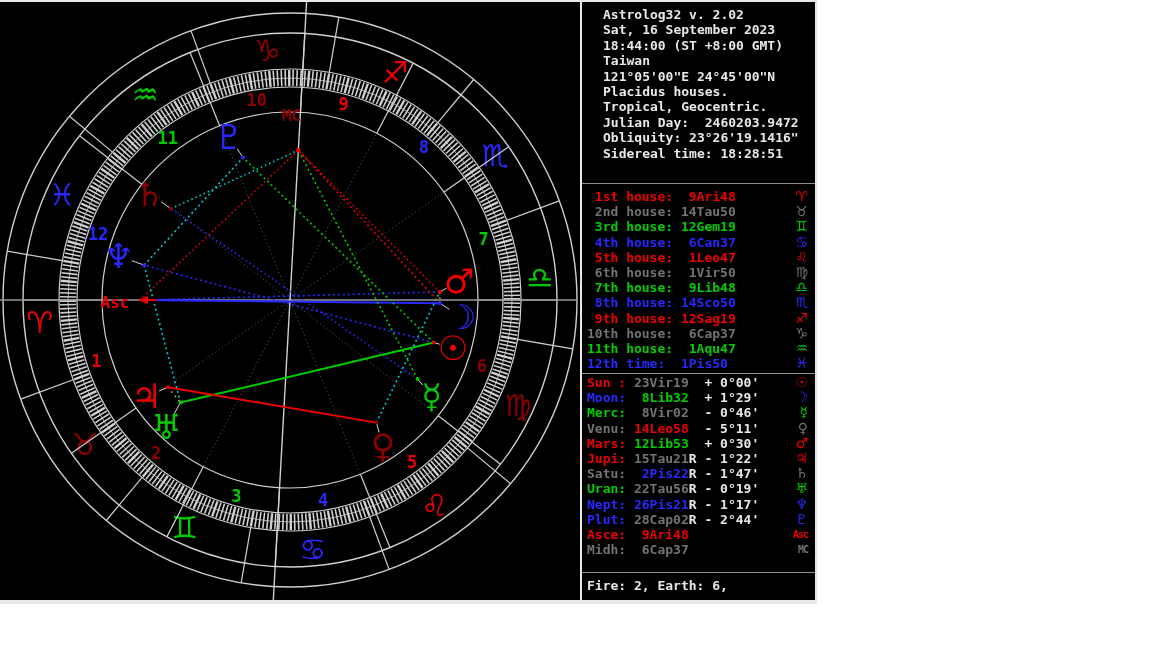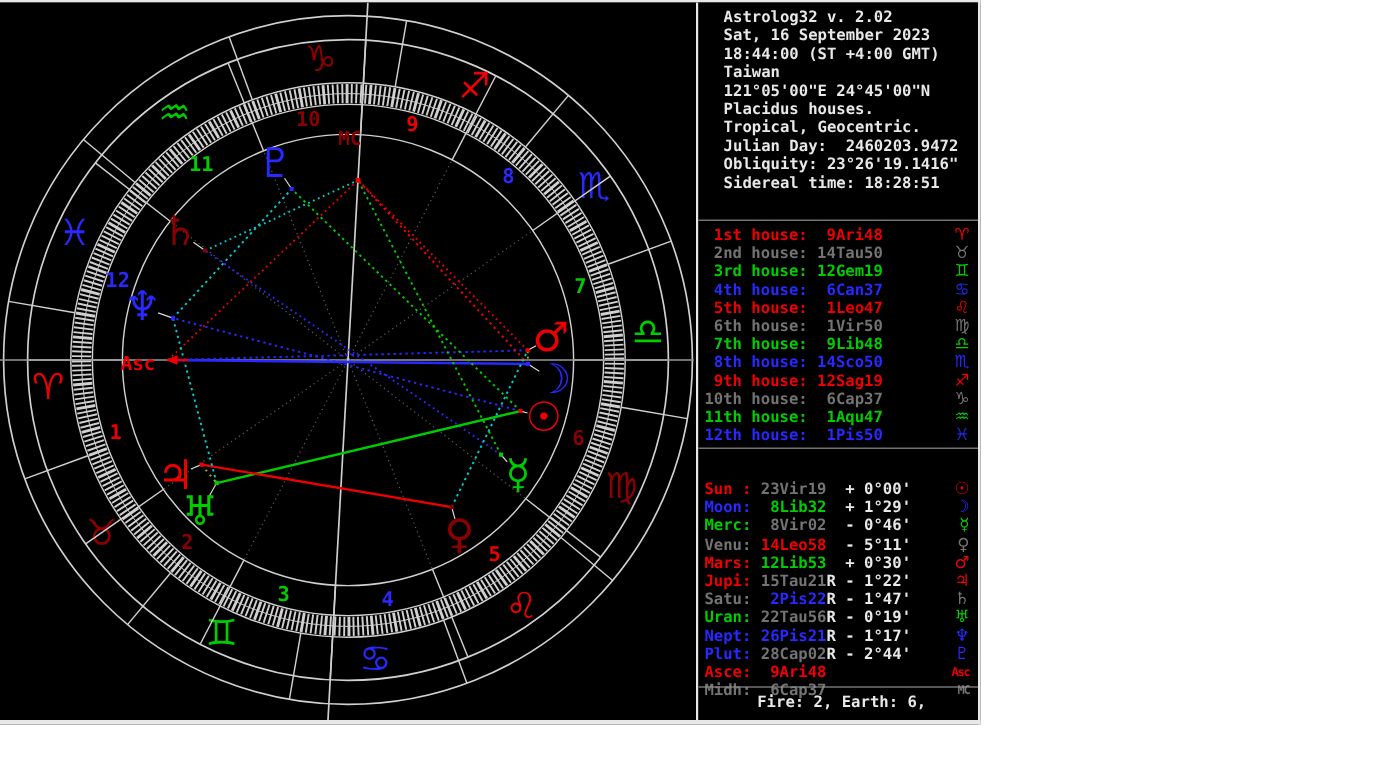--- a/index.html
+++ b/index.html
@@ -9,27 +9,27 @@
     font-family:"DejaVu Sans Mono", monospace; overflow:hidden;
   }
   #wheel{position:absolute;left:0;top:0;}
   #divider{position:absolute;left:580px;top:0;width:2px;height:598px;background:#e8e8e8;}
   #panel{position:absolute;left:582px;top:0;width:233px;height:598px;background:#000;}
   .hline{white-space:pre;color:#e8e8e8;font:bold 13px "DejaVu Sans Mono",monospace;line-height:15.4px;padding-left:21px;}
   #header-block{position:absolute;left:0;top:5px;width:233px;}
   .sep{position:absolute;left:0;width:233px;height:1px;background:#8f8f8f;}
   #sep1{top:181px;} #sep2{top:371px;} #sep3{top:570px;}
   #houses-block{position:absolute;left:0;top:187px;width:233px;}
-  #planets-block{position:absolute;left:0;top:399px;width:233px;}
+  #planets-block{position:absolute;left:0;top:373px;width:233px;}
   .prow{position:relative;height:15.2px;white-space:pre;font:bold 13px "DejaVu Sans Mono",monospace;padding-left:5px;}
   .pglyph{position:absolute;right:7px;top:-1px;font:bold 14px "DejaVu Sans",sans-serif;}
   .pglyph-text{position:absolute;right:7px;top:2px;font:bold 10px "DejaVu Sans Mono",monospace;letter-spacing:-1px;}
   .c-red{color:#ee0000;} .c-dim{color:#737373;} .c-green{color:#00cc00;}
   .c-blue{color:#2828ff;} .c-white{color:#e8e8e8;}
-  #footer-line{position:absolute;left:0;top:576px;width:233px;white-space:pre;color:#e8e8e8;font:bold 13px "DejaVu Sans Mono",monospace;padding-left:5px;margin-left:44px;}
+  #footer-line{position:absolute;left:0;top:576px;width:233px;white-space:pre;color:#e8e8e8;font:bold 13px "DejaVu Sans Mono",monospace;padding-left:5px;}
 </style>
 </head>
 <body>
 
 <div id="window">
   <svg id="wheel" width="580" height="598">
       <rect x="0" y="0" width="580" height="598" fill="#000"></rect>
       <circle cx="290" cy="298" r="287" fill="none" stroke="#d0d0d0" stroke-width="1.4"></circle>
       <circle cx="290" cy="298" r="267" fill="none" stroke="#d0d0d0" stroke-width="1.4"></circle>
       <circle cx="290" cy="298" r="231" fill="none" stroke="#d0d0d0" stroke-width="1.2"></circle>
@@ -502,21 +502,21 @@
       <line x1="148" y1="298" x2="157" y2="298" stroke="#ee0000" stroke-width="2"></line>
       <text x="115.01705829837175" y="300.4433815593504" fill="#ee0000" font-size="16" font-family="&quot;DejaVu Sans Mono&quot;, monospace" font-weight="bold" text-anchor="middle" dominant-baseline="central">Asc</text>
       <rect x="296.3287888803216" y="146.23140757893518" width="4" height="4" fill="#ee0000"></rect>
       <text x="291.6144090671992" y="113.00704423312831" fill="#8b0000" font-size="16" font-family="&quot;DejaVu Sans Mono&quot;, monospace" font-weight="bold" text-anchor="middle" dominant-baseline="central">MC</text>
     </svg>
   <div id="divider"></div>
   <div id="panel">
     <div id="header-block">
         <div class="hline">Astrolog32 v. 2.02</div>
         <div class="hline">Sat, 16 September 2023</div>
-        <div class="hline">18:44:00 (ST +4:00 GMT)</div>
+        <div class="hline">18:44:00 (ST +8:00 GMT)</div>
         <div class="hline">Taiwan</div>
         <div class="hline">121°05'00"E 24°45'00"N</div>
         <div class="hline">Placidus houses.</div>
         <div class="hline">Tropical, Geocentric.</div>
         <div class="hline">Julian Day:  2460203.9472</div>
         <div class="hline">Obliquity: 23°26'19.1416"</div>
         <div class="hline">Sidereal time: 18:28:51</div>
       </div>
     <div id="sep1" class="sep"></div>
     <div id="houses-block">
@@ -524,21 +524,21 @@
         <div class="prow c-dim"><span> 2nd house: 14Tau50</span><span class="pglyph">♉</span></div>
         <div class="prow c-green"><span> 3rd house: 12Gem19</span><span class="pglyph">♊</span></div>
         <div class="prow c-blue"><span> 4th house:  6Can37</span><span class="pglyph">♋</span></div>
         <div class="prow c-red"><span> 5th house:  1Leo47</span><span class="pglyph">♌</span></div>
         <div class="prow c-dim"><span> 6th house:  1Vir50</span><span class="pglyph">♍</span></div>
         <div class="prow c-green"><span> 7th house:  9Lib48</span><span class="pglyph">♎</span></div>
         <div class="prow c-blue"><span> 8th house: 14Sco50</span><span class="pglyph">♏</span></div>
         <div class="prow c-red"><span> 9th house: 12Sag19</span><span class="pglyph">♐</span></div>
         <div class="prow c-dim"><span>10th house:  6Cap37</span><span class="pglyph">♑</span></div>
         <div class="prow c-green"><span>11th house:  1Aqu47</span><span class="pglyph">♒</span></div>
-        <div class="prow c-blue"><span>12th house:  1Pis50</span><span class="pglyph">♓</span></div>
+        <div class="prow c-blue"><span>12th time:  1Pis50</span><span class="pglyph">♓</span></div>
       </div>
     <div id="sep2" class="sep"></div>
     <div id="planets-block">
         <div class="prow"><span class="c-red">Sun :</span><span class="c-dim"> 23Vir19</span><span class="c-white"> </span><span class="c-white"> + 0°00'</span><span class="pglyph c-red">☉</span></div>
         <div class="prow"><span class="c-blue">Moon:</span><span class="c-green">  8Lib32</span><span class="c-white"> </span><span class="c-white"> + 1°29'</span><span class="pglyph c-blue">☽</span></div>
         <div class="prow"><span class="c-green">Merc:</span><span class="c-dim">  8Vir02</span><span class="c-white"> </span><span class="c-white"> - 0°46'</span><span class="pglyph c-green">☿</span></div>
         <div class="prow"><span class="c-dim">Venu:</span><span class="c-red"> 14Leo58</span><span class="c-white"> </span><span class="c-white"> - 5°11'</span><span class="pglyph c-dim">♀</span></div>
         <div class="prow"><span class="c-red">Mars:</span><span class="c-green"> 12Lib53</span><span class="c-white"> </span><span class="c-white"> + 0°30'</span><span class="pglyph c-red">♂</span></div>
         <div class="prow"><span class="c-red">Jupi:</span><span class="c-dim"> 15Tau21</span><span class="c-white">R</span><span class="c-white"> - 1°22'</span><span class="pglyph c-red">♃</span></div>
         <div class="prow"><span class="c-dim">Satu:</span><span class="c-blue">  2Pis22</span><span class="c-white">R</span><span class="c-white"> - 1°47'</span><span class="pglyph c-dim">♄</span></div>

